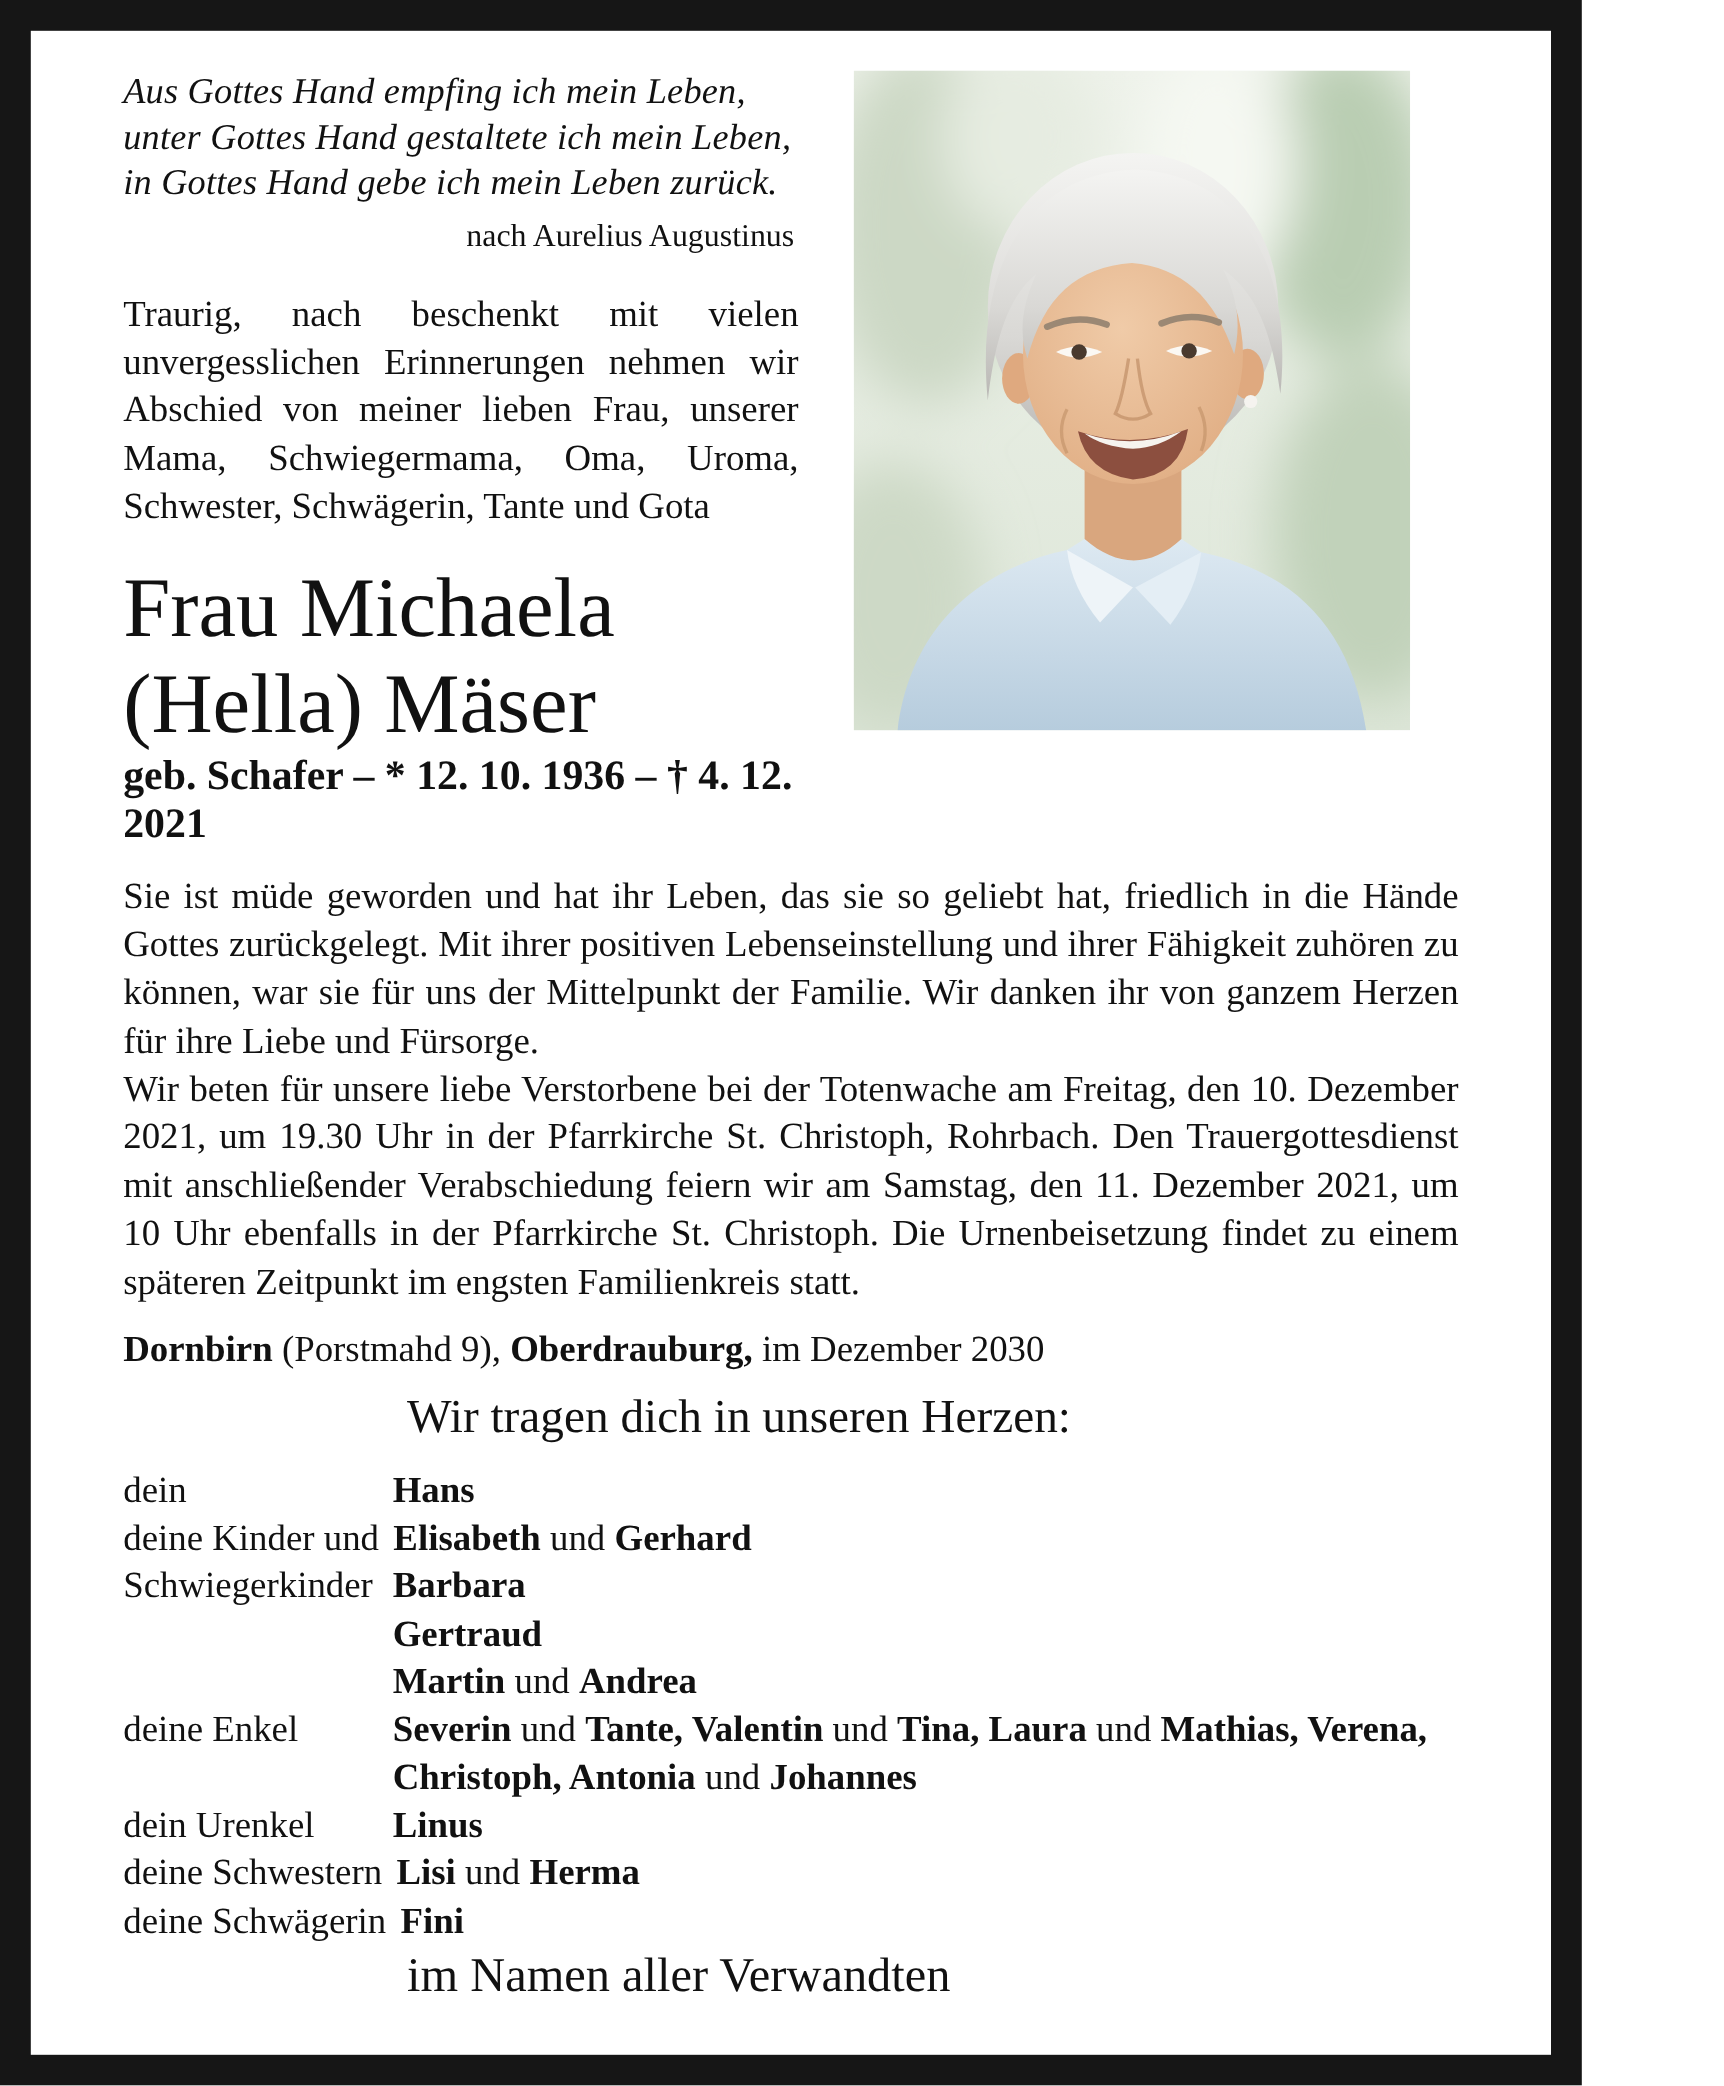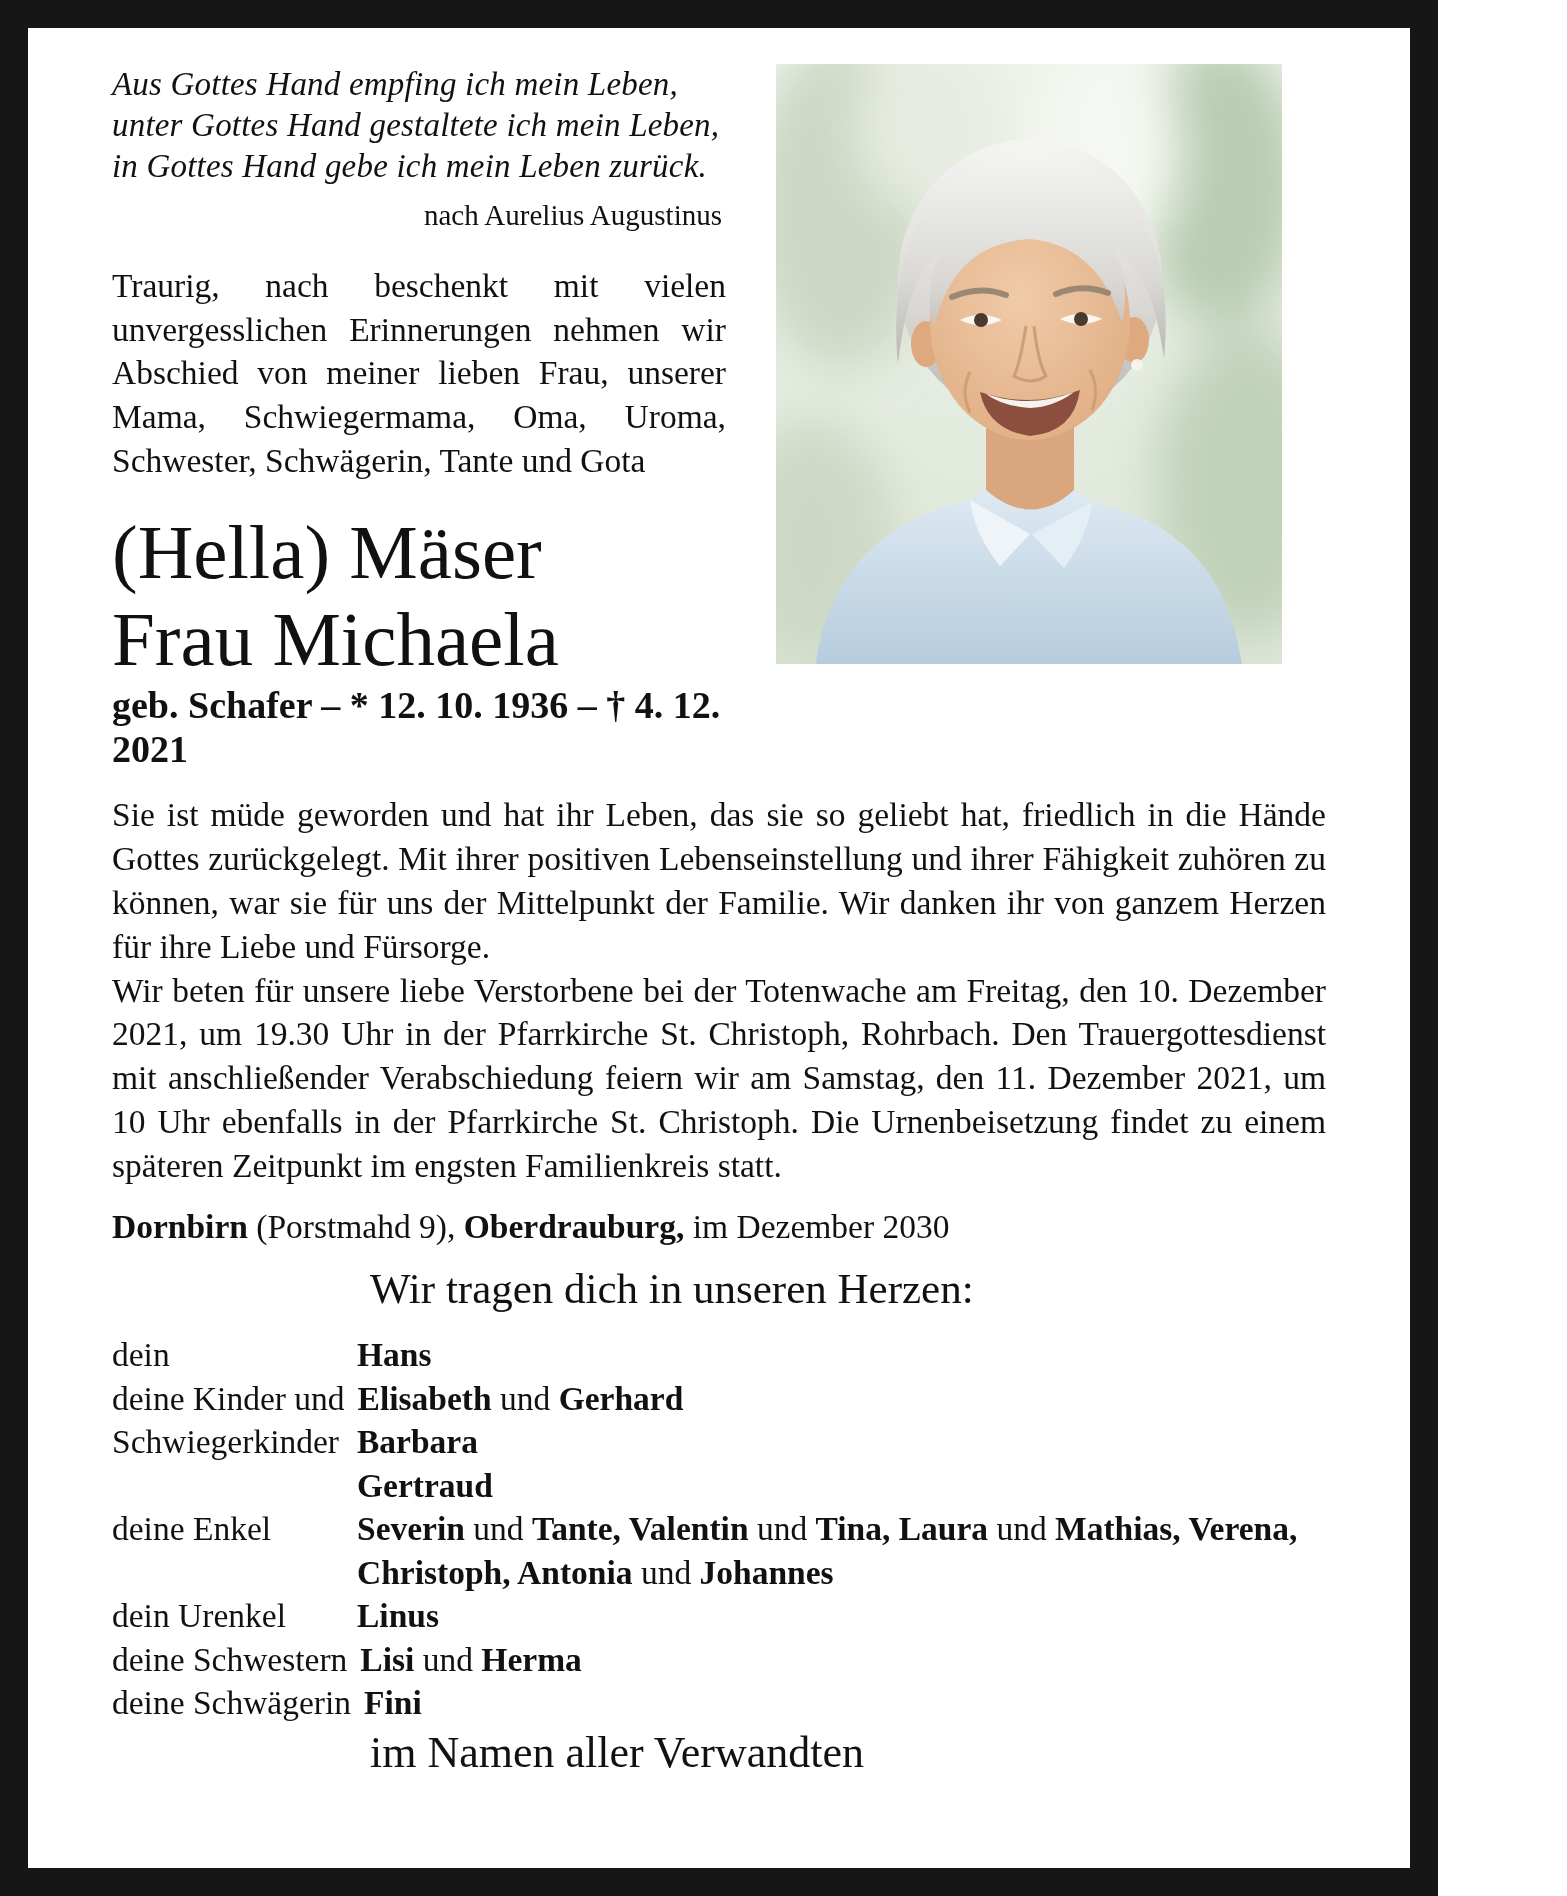--- a/index.html
+++ b/index.html
@@ -75,22 +75,22 @@
         <div class="quote">
           <div class="qline">Aus Gottes Hand empfing ich mein Leben,</div>
           <div class="qline">unter Gottes Hand gestaltete ich mein Leben,</div>
           <div class="qline">in Gottes Hand gebe ich mein Leben zurück.</div>
         </div>
         <div class="attribution">nach Aurelius Augustinus</div>
 
         <p class="intro">Traurig, nach beschenkt mit vielen unvergesslichen Erinnerungen nehmen wir Abschied von meiner lieben Frau, unserer Mama, Schwiegermama, Oma, Uroma, Schwester, Schwägerin, Tante und Gota</p>
 
         <h1 class="title">
+          <div class="tline">Frau Michaela</div>
           <div class="tline">(Hella) Mäser</div>
-          <div class="tline">Frau Michaela</div>
         </h1>
 
         <div class="dates">geb. Schafer – * 12. 10. 1936 – † 4. 12. 2021</div>
       </div>
 
       <div class="photo">
         <svg viewBox="0 0 506 600" preserveAspectRatio="none">
           <defs>
             <linearGradient id="pbg" x1="0" y1="0" x2="0" y2="1">
               <stop offset="0" stop-color="#eef2ea"></stop>
@@ -168,20 +168,24 @@
         </div>
         <div class="frow">
           <span class="flabel">Schwiegerkinder</span>
           <span class="fnames"><span class="b">Barbara</span></span>
         </div>
         <div class="frow">
           <span class="flabel"></span>
           <span class="fnames"><span class="b">Gertraud</span></span>
         </div>
         <div class="frow">
+          <span class="flabel"></span>
+          <span class="fnames"><span class="b">Martin</span><span> und </span><span class="b">Andrea</span></span>
+        </div>
+        <div class="frow">
           <span class="flabel">deine Enkel</span>
           <span class="fnames"><span class="b">Severin</span><span> und </span><span class="b">Tante, Valentin</span><span> und </span><span class="b">Tina, Laura</span><span> und </span><span class="b">Mathias, Verena, Christoph, Antonia</span><span> und </span><span class="b">Johannes</span></span>
         </div>
         <div class="frow">
           <span class="flabel">dein Urenkel</span>
           <span class="fnames"><span class="b">Linus</span></span>
         </div>
         <div class="frow">
           <span class="flabel">deine Schwestern</span>
           <span class="fnames"><span class="b">Lisi</span><span> und </span><span class="b">Herma</span></span>

